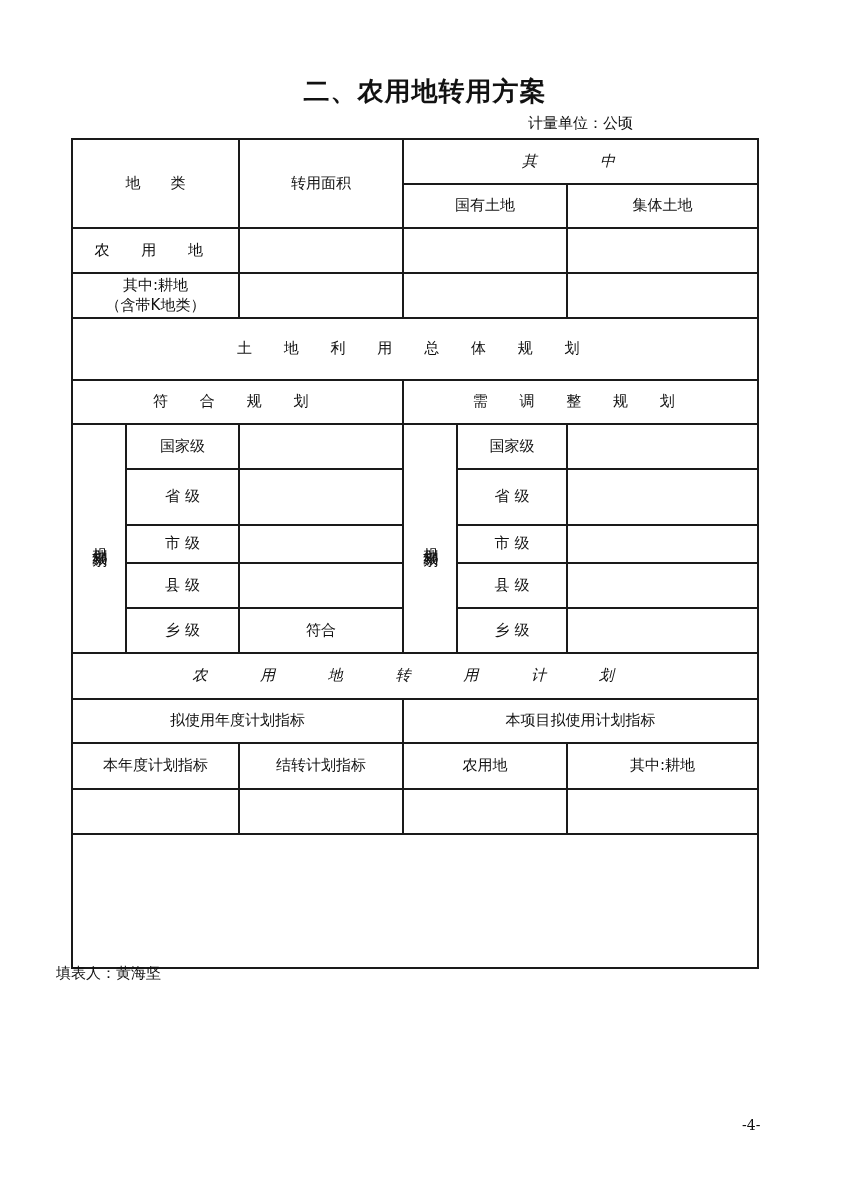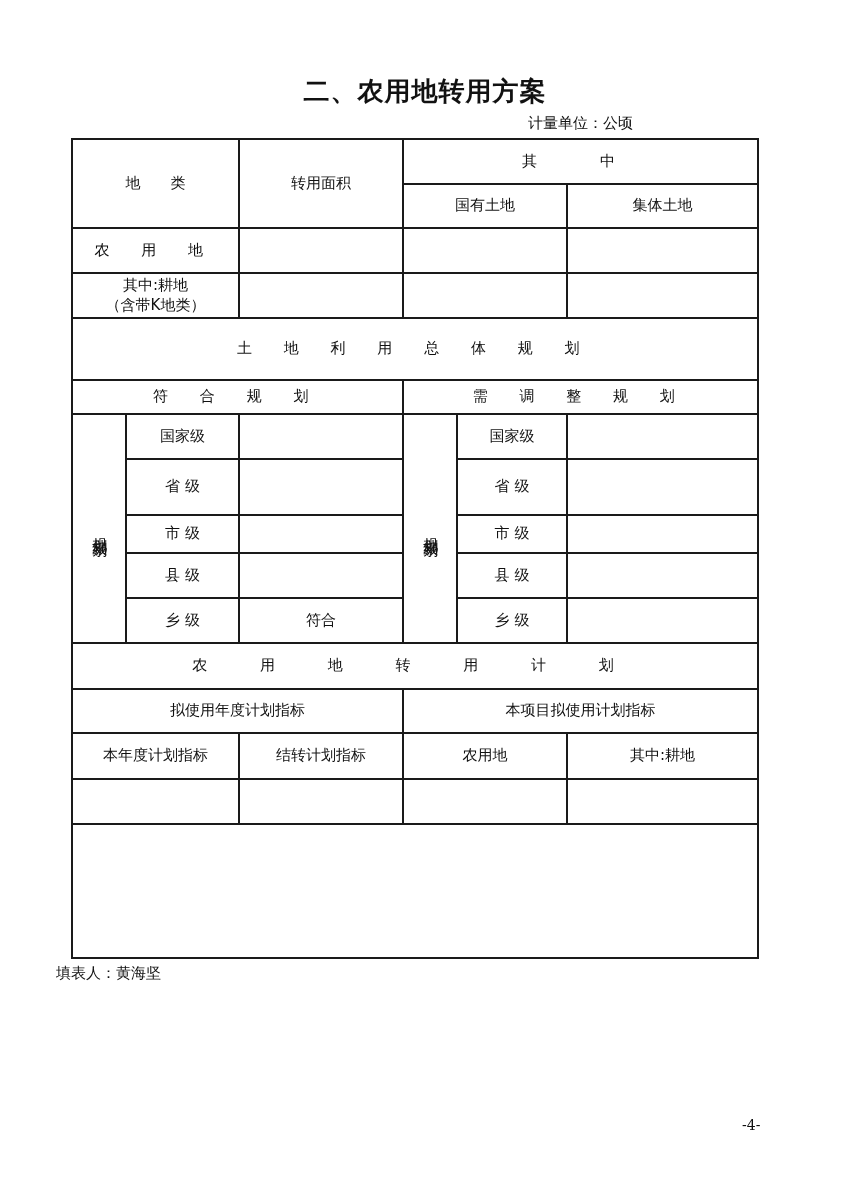--- a/index.html
+++ b/index.html
@@ -16,21 +16,21 @@
   }
   table.form {
     position: absolute; left: 71px; top: 138px; width: 686px;
     border-collapse: collapse; table-layout: fixed;
   }
   table.form td {
     border: 2px solid #1a1a1a; text-align: center; vertical-align: middle;
     font-size: 15px; padding: 0; line-height: 1.3;
   }
   .spaced { letter-spacing: 0.9em; }
-  .spaced-wide { letter-spacing: 1.6em; }
+  .spaced-wide { letter-spacing: 1.6em; font-style: italic; }
   .vert { writing-mode: vertical-rl; text-orientation: upright; letter-spacing: 2px; font-size: 15px; }
   .footer { position: absolute; left: 56px; top: 964px; font-size: 15px; }
   .pageno { position: absolute; left: 742px; top: 1117px; font-size: 14px; font-family: "DejaVu Serif", serif; }
 </style>
 </head>
 <body>
 
 <div class="title">二、农用地转用方案</div>
 <div class="unit">计量单位：公顷</div>
 
@@ -64,21 +64,21 @@
       <div>其中:耕地</div>
       <div>（含带K地类）</div>
     </td>
     <td></td>
     <td colspan="2"></td>
     <td></td>
   </tr>
   <tr style="height:62px">
     <td colspan="6" class="spaced">土 地 利 用 总 体 规 划</td>
   </tr>
-  <tr style="height:34px">
+  <tr style="height:44px">
     <td colspan="3" class="spaced">符 合 规 划</td>
     <td colspan="3" class="spaced">需 调 整 规 划</td>
   </tr>
   <tr style="height:45px">
     <td rowspan="5"><span class="vert">规划级别</span></td>
     <td>国家级</td>
     <td></td>
     <td rowspan="5"><span class="vert">规划级别</span></td>
     <td>国家级</td>
     <td></td>

